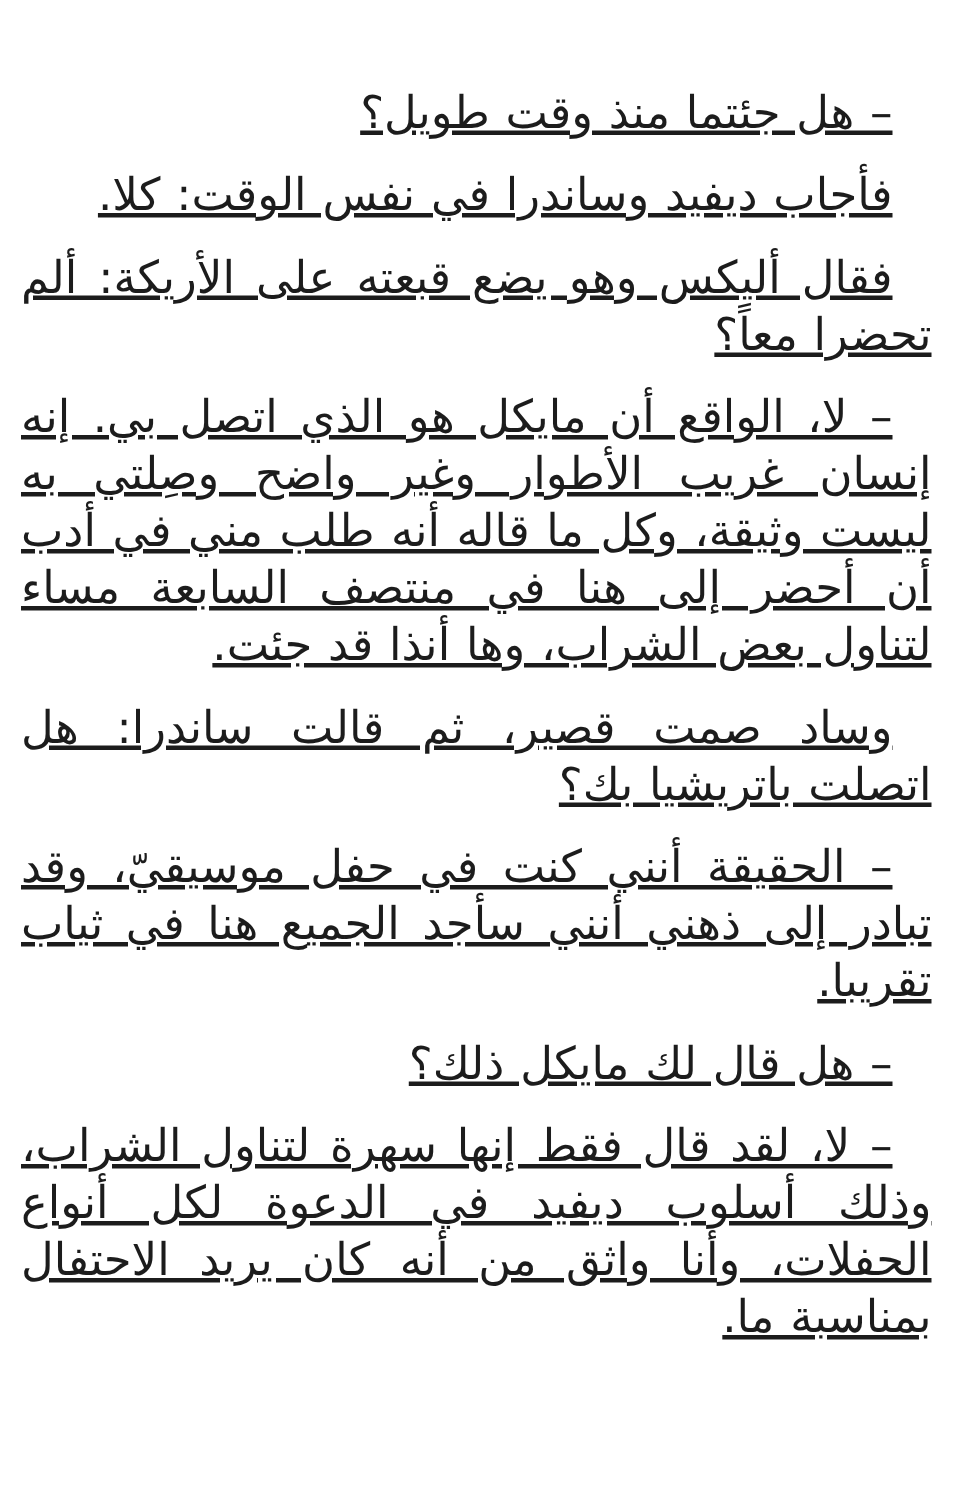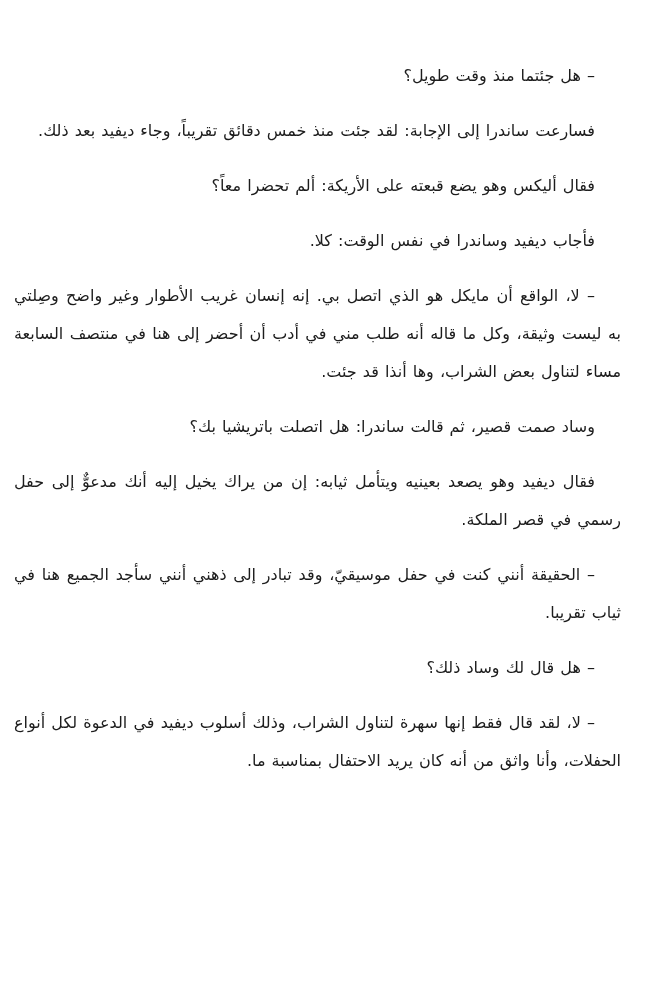--- a/index.html
+++ b/index.html
@@ -19,38 +19,37 @@
     padding: 57px 30px 20px 14px;
     direction: rtl;
     background: #ffffff;
   }
   .text-block {
     width: 100%;
   }
   .para {
     margin: 0 0 17px 0;
     font-family: "DejaVu Sans", sans-serif;
-    font-size: 16px;
+    font-size: 30px;
     line-height: 38px;
     color: #1c1c1c;
     text-align: justify;
     text-align-last: right;
     text-indent: 26px;
     word-spacing: 1px;
+    text-decoration: underline;
   }
 </style>
 </head>
 <body style="background: rgb(255, 255, 255);">
 
 <div class="page">
   <div class="text-block">
     <p class="para" style="color: rgb(28, 28, 28);">– هل جئتما منذ وقت طويل؟</p>
-    <p class="para" style="color: rgb(28, 28, 28);">فسارعت ساندرا إلى الإجابة: لقد جئت منذ خمس دقائق تقريباً، وجاء ديفيد بعد ذلك.</p>
+    <p class="para" style="color: rgb(28, 28, 28);">فأجاب ديفيد وساندرا في نفس الوقت: كلا.</p>
     <p class="para" style="color: rgb(28, 28, 28);">فقال أليكس وهو يضع قبعته على الأريكة: ألم تحضرا معاً؟</p>
-    <p class="para" style="color: rgb(28, 28, 28);">فأجاب ديفيد وساندرا في نفس الوقت: كلا.</p>
     <p class="para" style="color: rgb(28, 28, 28);">– لا، الواقع أن مايكل هو الذي اتصل بي. إنه إنسان غريب الأطوار وغير واضح وصِلتي به ليست وثيقة، وكل ما قاله أنه طلب مني في أدب أن أحضر إلى هنا في منتصف السابعة مساء لتناول بعض الشراب، وها أنذا قد جئت.</p>
     <p class="para" style="color: rgb(28, 28, 28);">وساد صمت قصير، ثم قالت ساندرا: هل اتصلت باتريشيا بك؟</p>
-    <p class="para" style="color: rgb(28, 28, 28);">فقال ديفيد وهو يصعد بعينيه ويتأمل ثيابه: إن من يراك يخيل إليه أنك مدعوٌّ إلى حفل رسمي في قصر الملكة.</p>
     <p class="para" style="color: rgb(28, 28, 28);">– الحقيقة أنني كنت في حفل موسيقيّ، وقد تبادر إلى ذهني أنني سأجد الجميع هنا في ثياب تقريبا.</p>
-    <p class="para" style="color: rgb(28, 28, 28);">– هل قال لك وساد ذلك؟</p>
+    <p class="para" style="color: rgb(28, 28, 28);">– هل قال لك مايكل ذلك؟</p>
     <p class="para" style="color: rgb(28, 28, 28);">– لا، لقد قال فقط إنها سهرة لتناول الشراب، وذلك أسلوب ديفيد في الدعوة لكل أنواع الحفلات، وأنا واثق من أنه كان يريد الاحتفال بمناسبة ما.</p>
   </div>
 </div>
 
 </body></html>

